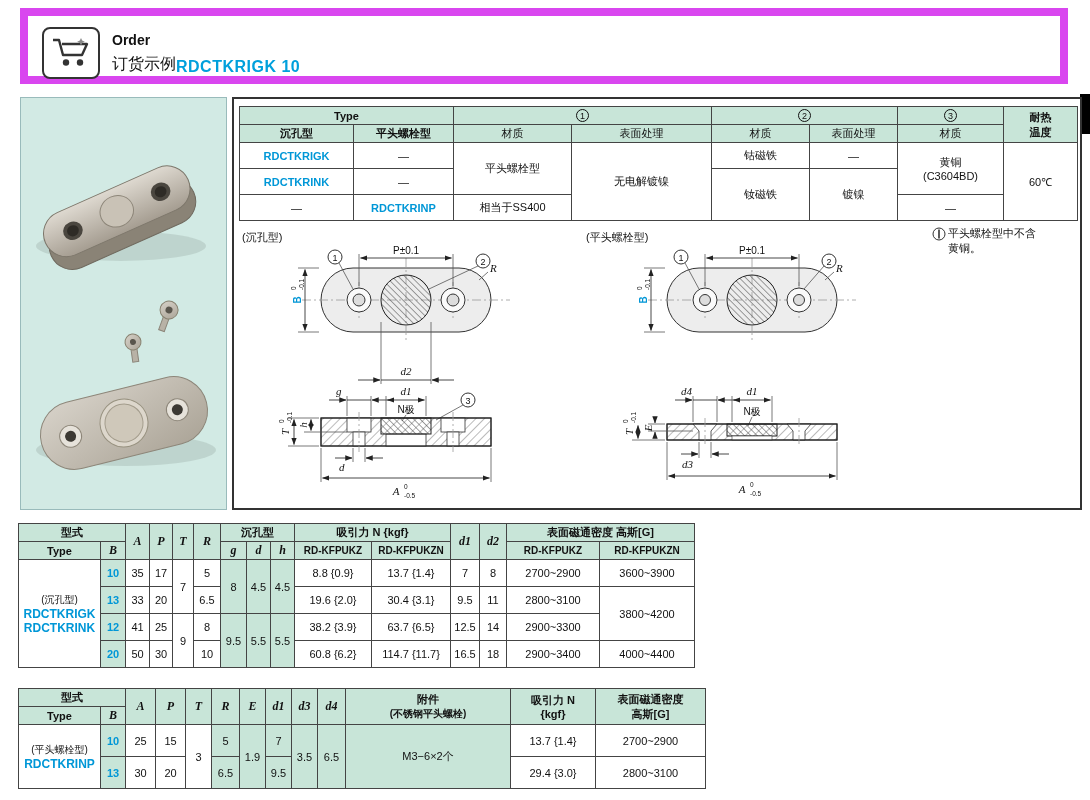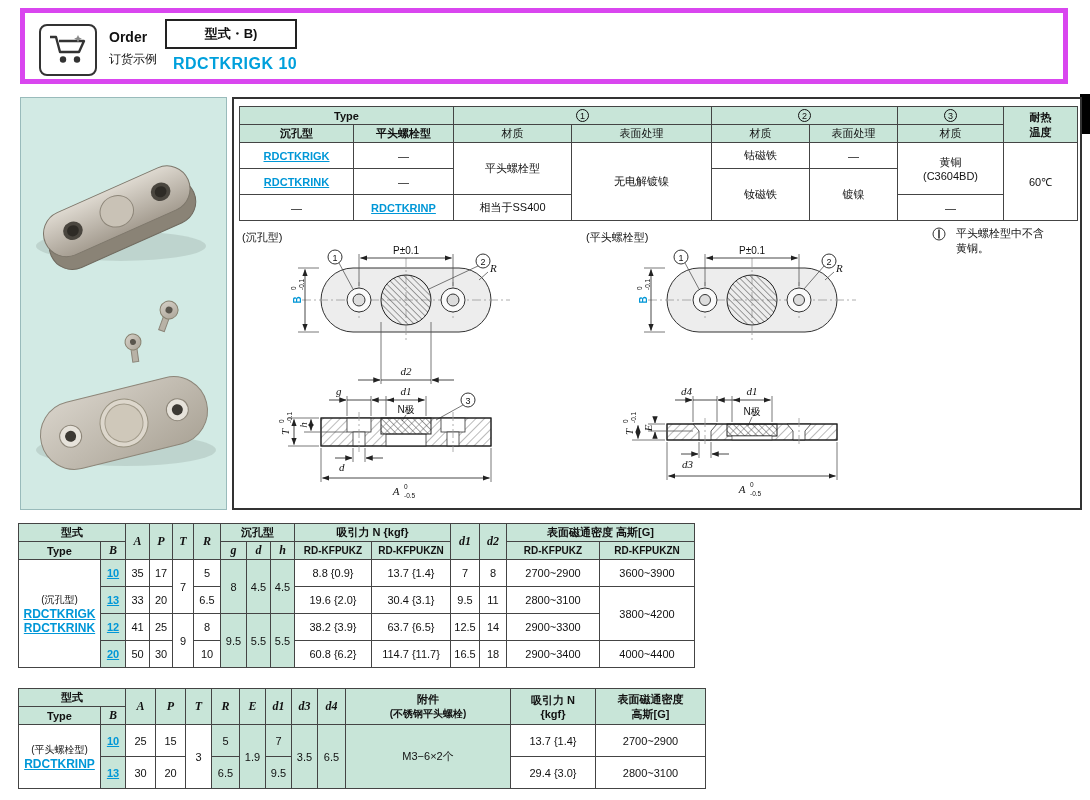--- a/index.html
+++ b/index.html
@@ -2,48 +2,48 @@
 <html><head>
 <meta charset="utf-8">
 <style>
   *{box-sizing:border-box;}
   html,body{margin:0;padding:0;}
   body{font-family:"Liberation Sans",sans-serif;color:#111;background:#fff;}
   .page{position:relative;width:1090px;height:800px;background:#fff;overflow:hidden;}
   .abs{position:absolute;}
 
   
-  .orderbox{left:20px;top:8px;width:1048px;height:76px;border:5px solid #d946ef;}
+  .orderbox{left:20px;top:8px;width:1048px;height:76px;border:8px solid #d946ef;}
   .cartbox{left:14px;top:11px;width:58px;height:52px;border:2px solid #333;border-radius:8px;display:flex;align-items:center;justify-content:center;background:#fff;}
   .order-l{left:84px;top:16px;font-weight:bold;font-size:14px;}
-  .order-s{left:84px;top:38px;font-size:12px;}
+  .order-s{left:84px;top:38px;font-size:16px;}
   .typebox{left:140px;top:6px;width:132px;height:30px;border:2px solid #222;font-size:13px;font-weight:bold;display:flex;align-items:center;justify-content:center;background:#fff;}
   .pnbig{left:148px;top:42px;font-size:16px;font-weight:bold;color:#00a0dc;letter-spacing:0.5px;}
 
   .photo{left:20px;top:97px;width:207px;height:413px;background:#d2eae4;border:1px solid #9bb;overflow:hidden;}
   .mainp{left:232px;top:97px;width:850px;height:413px;border:2px solid #333;background:#fff;}
   .edge{left:1080px;top:94px;width:10px;height:40px;background:#000;}
 
   table{border-collapse:collapse;table-layout:fixed;}
   td{border:1px solid #444;font-size:11px;text-align:center;vertical-align:middle;padding:0 1px;overflow:hidden;}
   .teal{background:#c8e5d8;}
   .b{font-weight:bold;}
-  .blue{color:#0097d7;font-weight:bold;text-decoration:underline;}
+  .blue{color:#0097d7;font-weight:bold;}
   .dimh{font-family:"Liberation Serif",serif;font-style:italic;font-weight:bold;font-size:12px;}
   .small{font-size:10px;}
   .tiny{font-size:9px;}
 
   .spec{left:5px;top:7px;}
   .t1wrap{left:18px;top:523px;}
   .t2wrap{left:18px;top:688px;}
   .sidecell{background:#fff;}
   .sidecell .note{font-size:10px;color:#111;}
   .sidecell .pn{font-size:12px;}
 
-  .notebox{left:698px;top:127px;width:150px;display:flex;gap:10px;font-size:11px;line-height:1.35;}
+  .notebox{left:698px;top:127px;width:150px;display:flex;gap:2px;font-size:11px;line-height:1.35;}
   .dtitle{font-size:11px;color:#111;}
 
   
   .dt{font-size:10px;fill:#111;font-family:"Liberation Sans",sans-serif;}
   .it{font-style:italic;font-family:"Liberation Serif",serif;font-size:11px;}
   .tol{font-size:6.5px;fill:#111;font-family:"Liberation Sans",sans-serif;}
   .ct{font-size:9px;fill:#111;text-anchor:middle;font-family:"Liberation Sans",sans-serif;}
   .callout{fill:#fff;stroke:#333;stroke-width:1;}
   .cl{stroke:#999;stroke-width:0.8;stroke-dasharray:9 3 2 3;fill:none;}
   .ext{stroke:#555;stroke-width:0.8;fill:none;}
@@ -59,21 +59,20 @@
     <div class="abs cartbox">
       <svg width="40" height="36" viewBox="0 0 40 36">
         <path d="M2 5 h6 l4 15 h19 l5 -11 h-25" fill="none" stroke="#333" stroke-width="2.4" stroke-linejoin="round"></path>
         <circle cx="15" cy="27.5" r="3.2" fill="#333"></circle>
         <circle cx="29" cy="27.5" r="3.2" fill="#333"></circle>
         <path d="M30 3 l1.2 2.6 2.6 1.2 -2.6 1.2 -1.2 2.6 -1.2 -2.6 -2.6 -1.2 2.6 -1.2 z" fill="#888"></path>
       </svg>
     </div>
     <div class="abs order-l">Order</div>
     <div class="abs order-s">订货示例</div>
-    <div class="abs typebox">型式・B)</div>
     <div class="abs pnbig">RDCTKRIGK 10</div>
   </div>
 
   <div class="abs photo">
     <svg width="205" height="411" viewBox="0 0 205 411">
       <defs>
         <linearGradient id="pg1" x1="0" y1="0" x2="0" y2="1">
           <stop offset="0" stop-color="#ded9d0"></stop>
             <stop offset="1" stop-color="#a59d91"></stop>
         </linearGradient>

